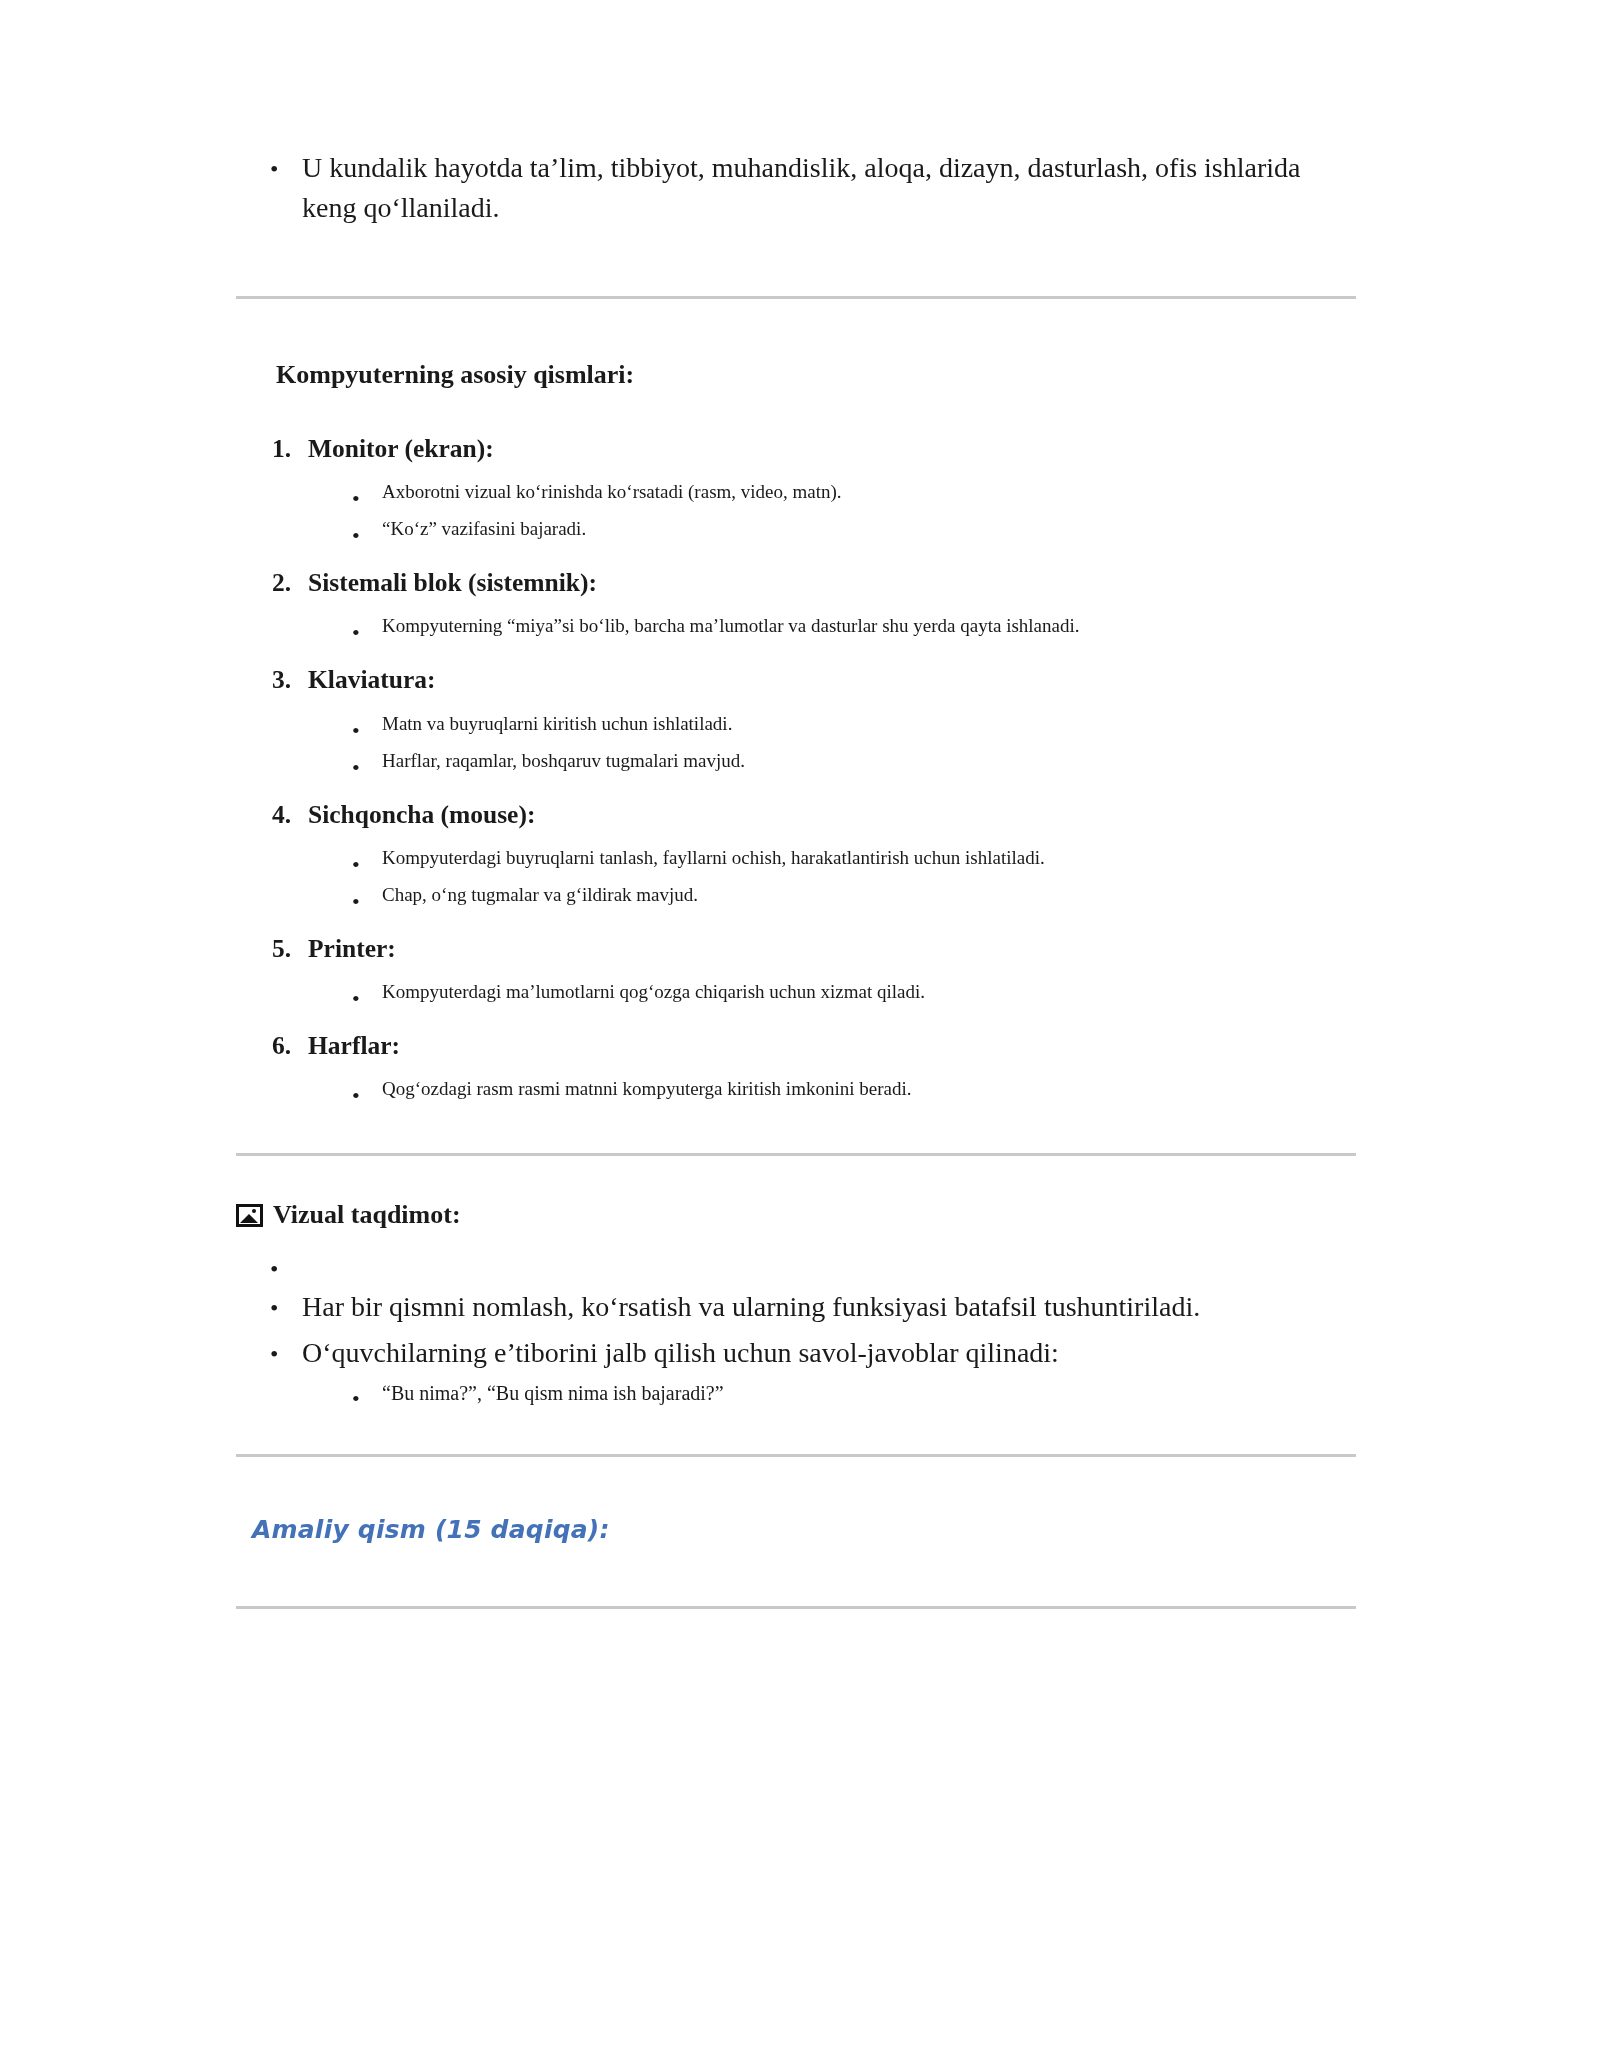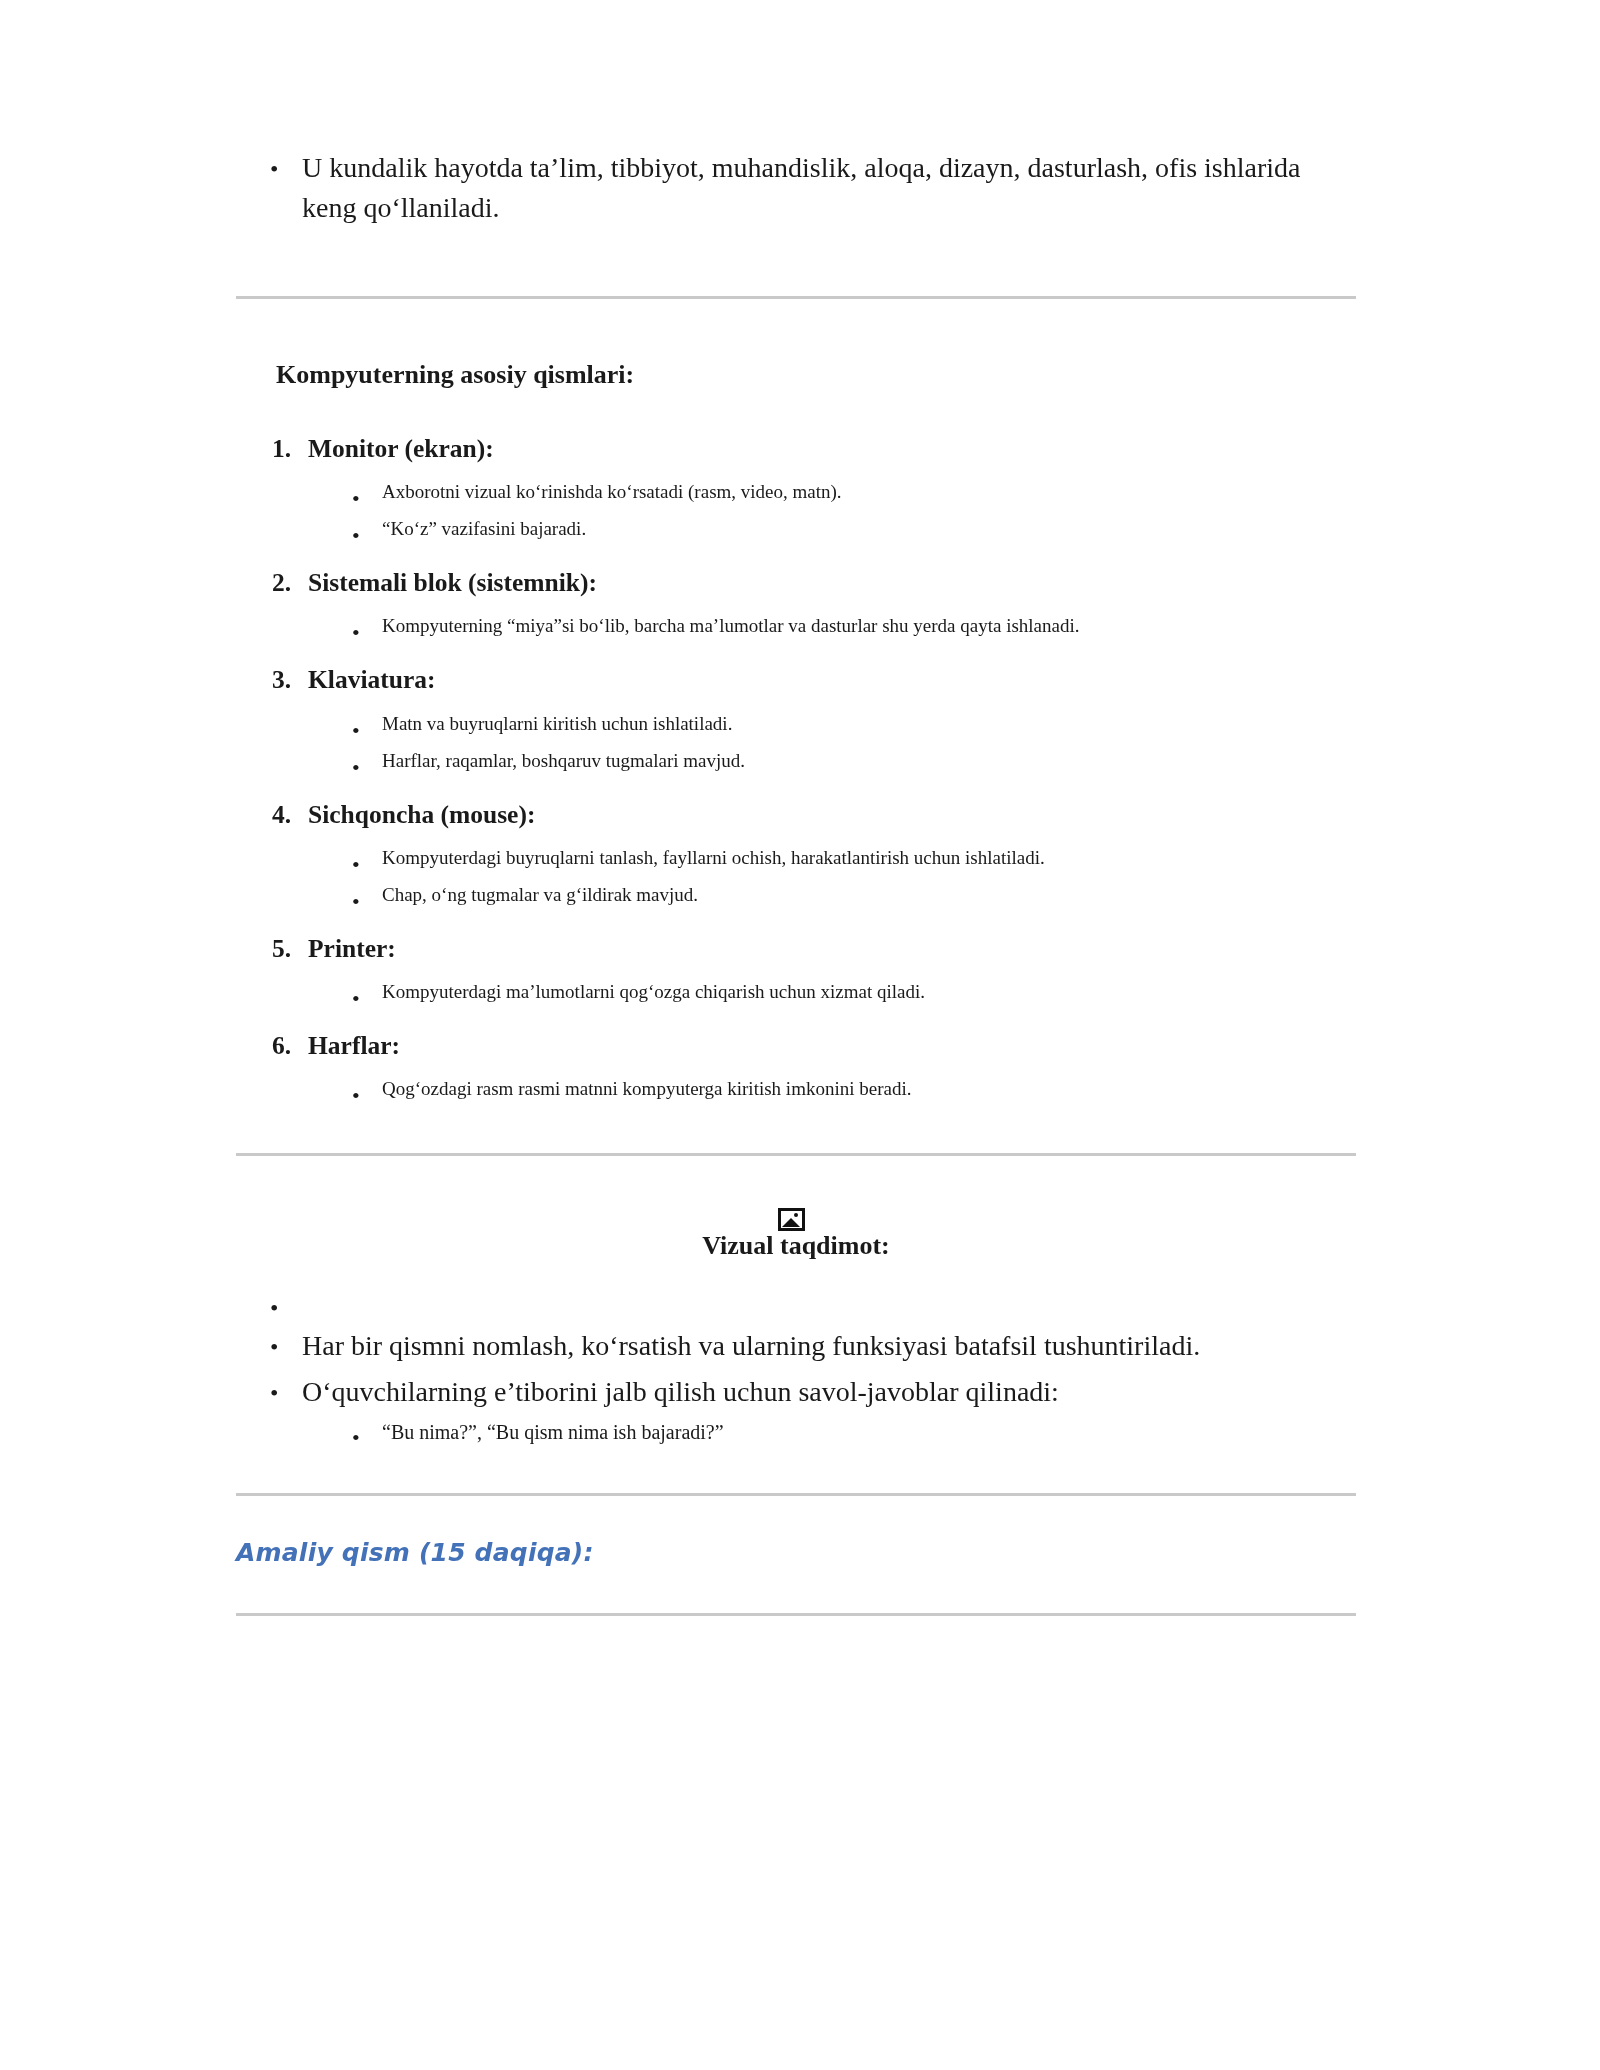--- a/index.html
+++ b/index.html
@@ -127,22 +127,21 @@
     margin: 16px;
     padding-left: 24px;
   }
 
   .visual-heading {
     display: flex;
     align-items: center;
     font-size: 26px;
     font-weight: bold;
     padding-left: 0px;
-    margin: 8px;
-    flex-direction: column;
+    margin: 0;
   }
   .pic-icon {
     flex: 0 0 auto;
     display: inline-block;
     width: 27px;
     height: 23px;
     margin-right: 10px;
     position: relative;
     box-sizing: border-box;
     border: 3px solid #111;
@@ -171,21 +170,21 @@
     border-radius: 50%;
   }
 
   .blue-heading {
     font-family: "DejaVu Sans", "Liberation Sans", sans-serif;
     font-style: italic;
     font-weight: bold;
     font-size: 25px;
     color: #4472b8;
     letter-spacing: 0.2px;
-    margin: 0;
+    margin: 16px;
     padding-left: 0px;
   }
 
   b, strong { font-weight: bold; }
 
   
   .sp-top     { height: 148px; }
   .sp-hr1     { height: 62px; }
   .sp-afterhr1{ height: 42px; }
   .sp-heading { height: 22px; }

